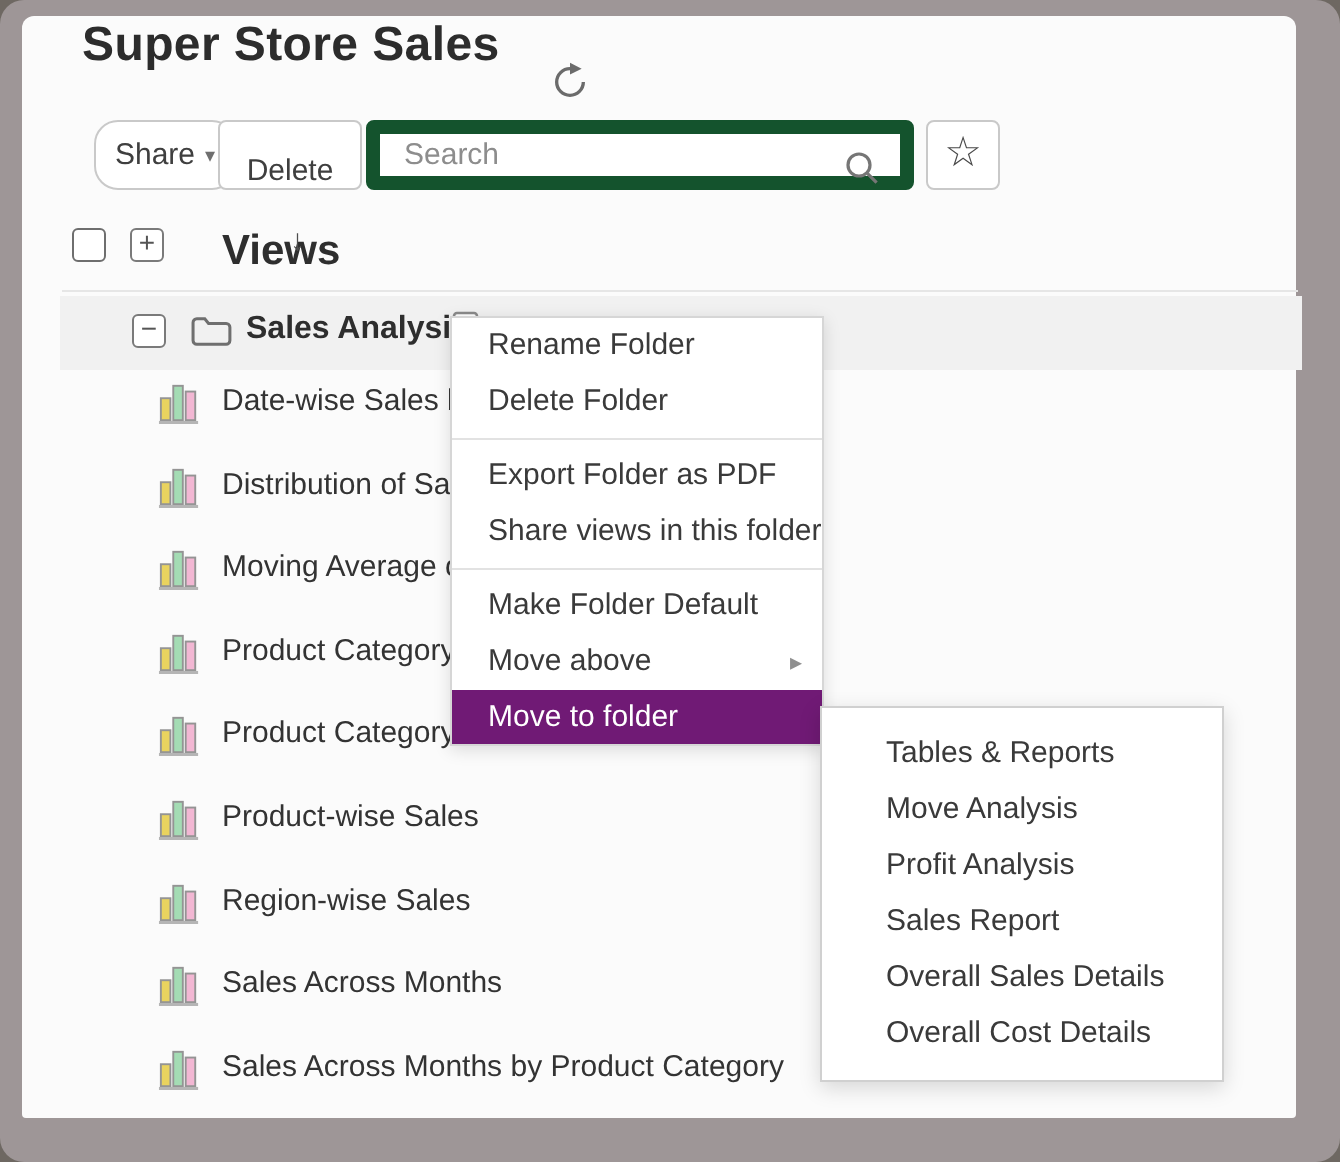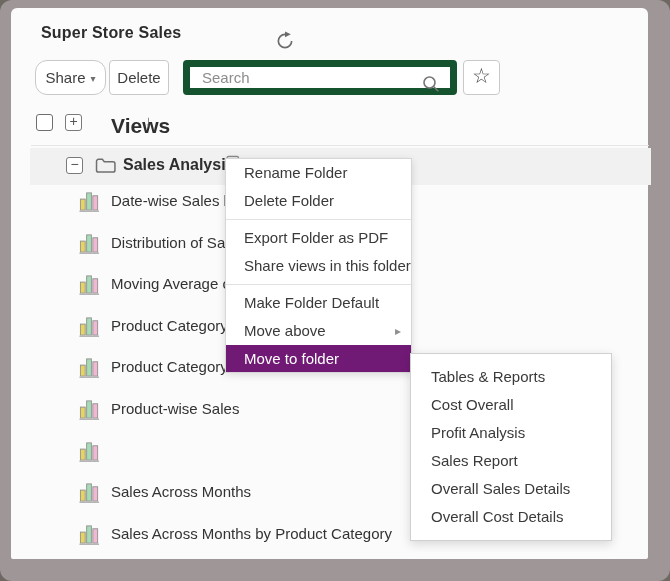--- a/index.html
+++ b/index.html
@@ -7,32 +7,32 @@
     width:670px;height:581px;position:relative;overflow:hidden;
     background:#6e6862;
     font-family:"Liberation Sans", sans-serif;
   }
   .frame{position:absolute;inset:0;background:#9e9697;border-radius:12px;}
   .window{
     position:absolute;left:11px;top:8px;width:637px;height:551px;
     background:#fbfbfb;border-radius:6px 6px 2px 2px;
   }
   .title{
-    position:absolute;left:30px;top:16px;font-size:16px;font-weight:bold;
+    position:absolute;left:30px;top:1px;font-size:24px;font-weight:bold;
     color:#2c2c2c;letter-spacing:.2px;
   }
   .refresh{position:absolute;left:264px;top:23px;width:20px;height:20px;cursor:pointer;}
   .btn{
     position:absolute;top:52px;height:35px;background:#fff;
     border:1px solid #c9c9c9;border-radius:4px;box-sizing:border-box;
     font-size:15px;color:#3f3f3f;display:flex;align-items:center;justify-content:center;
     cursor:pointer;
   }
-  .btn-share{left:24px;width:71px;gap:5px;border-radius:12px;}
-  .btn-delete{left:98px;width:60px;}
+  .btn-share{left:36px;width:71px;gap:5px;border-radius:12px;}
+  .btn-delete{left:98px;width:72px;align-items:flex-end;}
   .caret{font-size:10px;color:#6f6f6f;line-height:10px;margin-top:2px;}
   .search-wrap{
     position:absolute;left:172px;top:52px;width:274px;height:35px;box-sizing:border-box;
     border:7px solid #14532d;border-radius:4px;background:#fff;
   }
   .search-wrap input{
     width:100%;height:100%;border:none;outline:none;background:transparent;
     font-family:"Liberation Sans",sans-serif;font-size:15px;color:#333;
     padding:0 34px 0 12px;box-sizing:border-box;
   }
@@ -70,21 +70,21 @@
   .menu-item{
     height:28px;line-height:28px;padding-left:18px;font-size:15px;color:#3a3a3a;
     position:relative;cursor:pointer;white-space:nowrap;
   }
   .menu-item.highlight{background:#701a75;color:#fff;height:27px;line-height:27px;}
   .menu-divider{height:1px;background:#e2e2e2;margin:4px 0;}
   .sub-arrow{position:absolute;right:10px;top:0;font-size:12px;color:#8f8f8f;}
   .submenu{
     position:absolute;left:410px;top:353px;width:202px;box-sizing:border-box;
     background:#fff;border:1px solid #d0d0d0;box-shadow:0 3px 10px rgba(0,0,0,.15);
-    padding:9px 0;z-index:6;
+    padding:9px 12px;z-index:6;
   }
   .submenu .menu-item{padding-left:20px;}
 </style>
 </head>
 <body>
 
 <div class="frame">
   <div class="window">
 
     <div class="title">Super Store Sales</div>
@@ -214,20 +214,21 @@
     </div>
     <div class="view-row" style="top:423px">
       <span class="bars">
         <svg width="21" height="23" viewBox="0 0 22 23">
           <rect x="1.5" y="9" width="5" height="11.5" fill="#e9d35f" stroke="#949494"></rect>
           <rect x="8" y="2.5" width="5" height="18" fill="#a4dcb4" stroke="#949494"></rect>
           <rect x="14.5" y="5.5" width="5" height="15" fill="#f2b7d3" stroke="#949494"></rect>
           <rect x="0.5" y="20.9" width="20.5" height="1.6" fill="#b5b5b5"></rect>
         </svg>
       </span>
+      <span class="vlabel">Region-wise Sales</span>
     </div>
     <div class="view-row" style="top:506px">
       <span class="bars">
         <svg width="21" height="23" viewBox="0 0 22 23">
           <rect x="1.5" y="9" width="5" height="11.5" fill="#e9d35f" stroke="#949494"></rect>
           <rect x="8" y="2.5" width="5" height="18" fill="#a4dcb4" stroke="#949494"></rect>
           <rect x="14.5" y="5.5" width="5" height="15" fill="#f2b7d3" stroke="#949494"></rect>
           <rect x="0.5" y="20.9" width="20.5" height="1.6" fill="#b5b5b5"></rect>
         </svg>
       </span>
@@ -256,19 +257,19 @@
     <div class="menu-item">Make Folder Default</div>
     <div class="menu-item">
       <span>Move above</span>
       <span class="sub-arrow">▸</span>
     </div>
     <div class="menu-item highlight">Move to folder</div>
   </div>
 
   <div class="submenu">
     <div class="menu-item">Tables &amp; Reports</div>
-    <div class="menu-item">Cost Overall</div>
+    <div class="menu-item">Move Analysis</div>
     <div class="menu-item">Profit Analysis</div>
     <div class="menu-item">Sales Report</div>
     <div class="menu-item">Overall Sales Details</div>
     <div class="menu-item">Overall Cost Details</div>
   </div>
 </div>
 
 </body></html>

